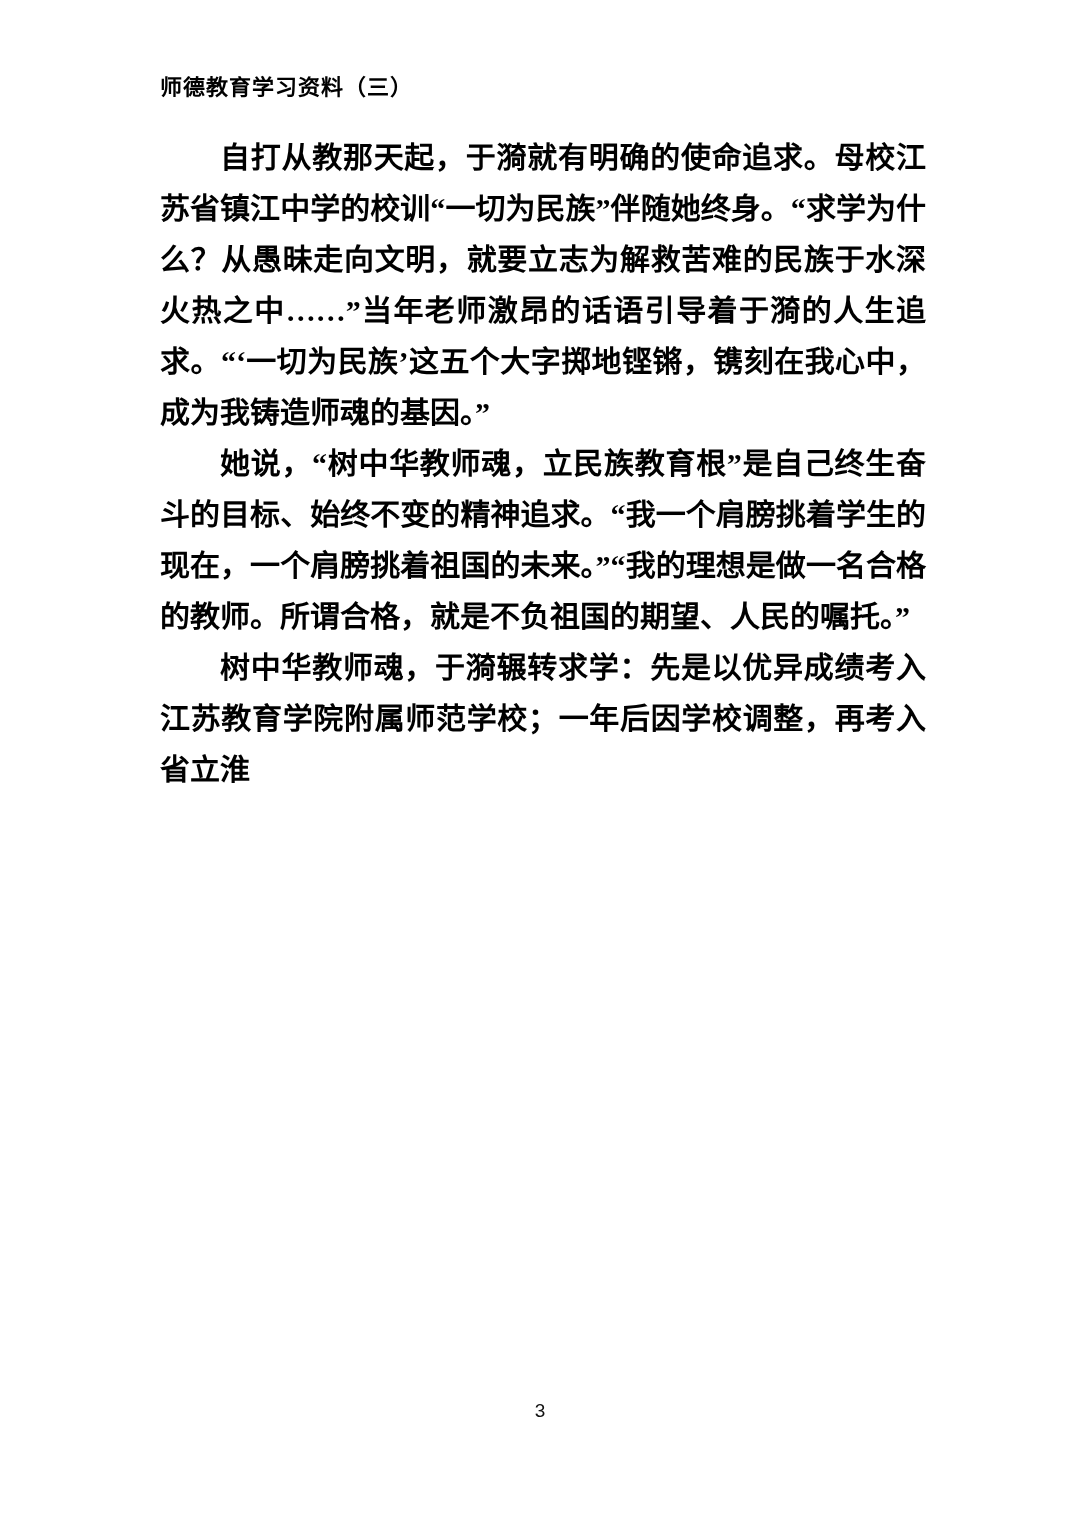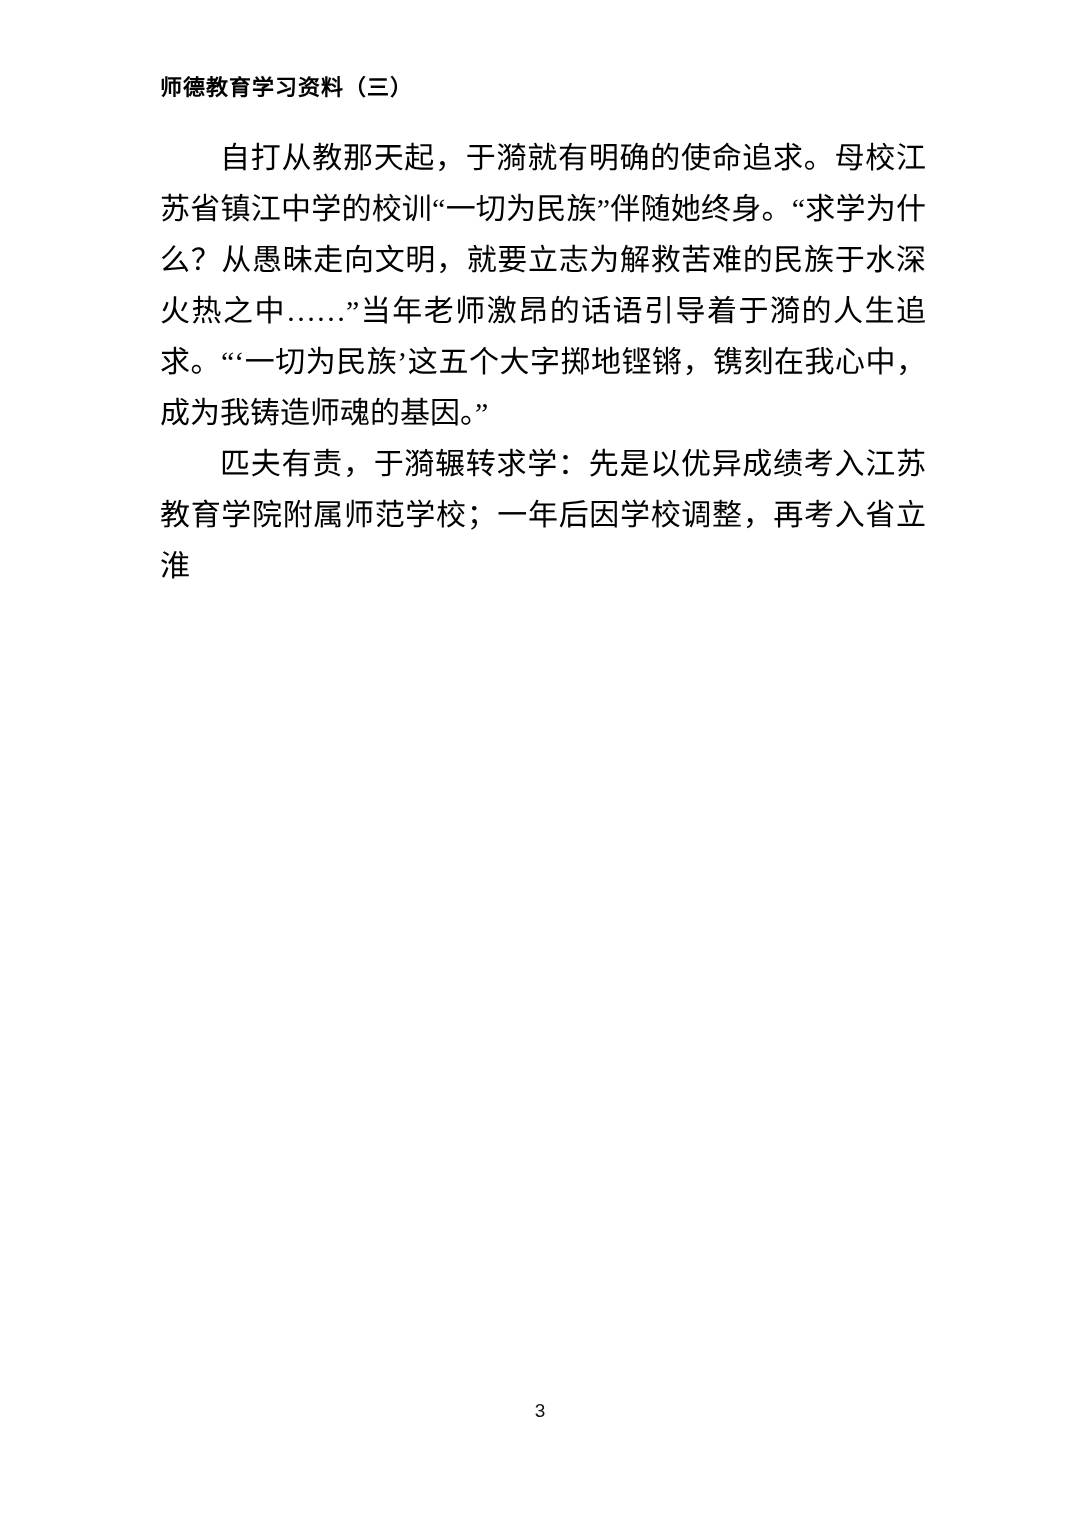--- a/index.html
+++ b/index.html
@@ -22,20 +22,21 @@
     line-height: 1.3;
     font-weight: bold;
     letter-spacing: 1px;
     font-family: "Liberation Serif", "DejaVu Serif", serif;
   }
   .doc-body {
     position: absolute;
     left: 160px;
     top: 132px;
     width: 766px;
+    font-weight: bold;
   }
   .doc-body p {
     font-size: 30px;
     line-height: 51px;
     text-align: justify;
     text-justify: inter-ideograph;
     text-indent: 2em;
     word-break: break-all;
     overflow-wrap: break-word;
   }
@@ -52,18 +53,19 @@
 </style>
 </head>
 <body>
 
 <div class="page">
 
   <div class="doc-header">师德教育学习资料（三）</div>
 
   <div class="doc-body">
     <p>自打从教那天起，于漪就有明确的使命追求。母校江苏省镇江中学的校训“一切为民族”伴随她终身。“求学为什么？从愚昧走向文明，就要立志为解救苦难的民族于水深火热之中……”当年老师激昂的话语引导着于漪的人生追求。“‘一切为民族’这五个大字掷地铿锵，镌刻在我心中，成为我铸造师魂的基因。”</p>
-    <p>匹夫有责，于漪辗转求学：先是以优异成绩考入江苏教育学院附属师范学校；一年后因学校调整，再考入省立淮</p>
+    <p>她说，“树中华教师魂，立民族教育根”是自己终生奋斗的目标、始终不变的精神追求。“我一个肩膀挑着学生的现在，一个肩膀挑着祖国的未来。”“我的理想是做一名合格的教师。所谓合格，就是不负祖国的期望、人民的嘱托。”</p>
+    <p>树中华教师魂，于漪辗转求学：先是以优异成绩考入江苏教育学院附属师范学校；一年后因学校调整，再考入省立淮</p>
   </div>
 
   <div class="page-footer">3</div>
 
 </div>
 
 </body></html>

